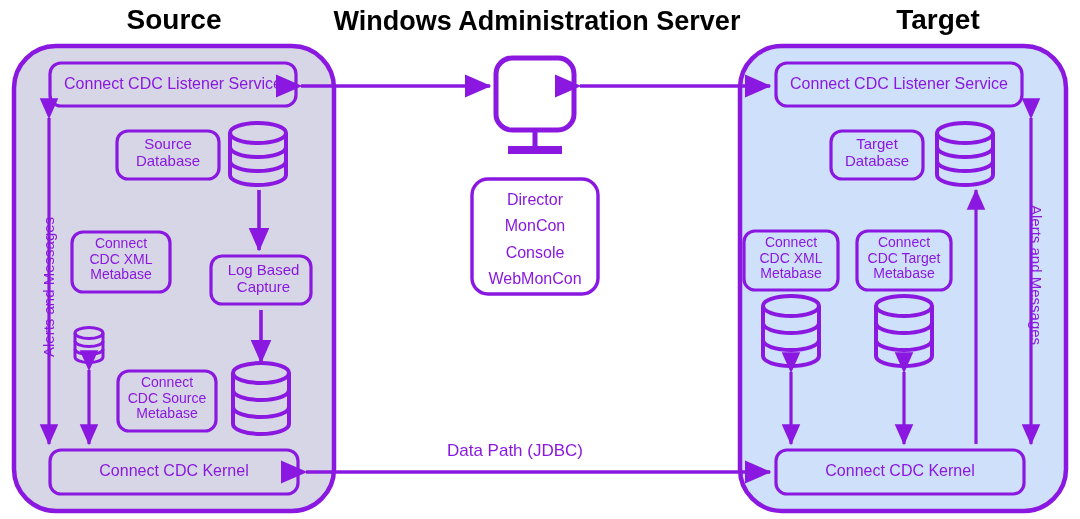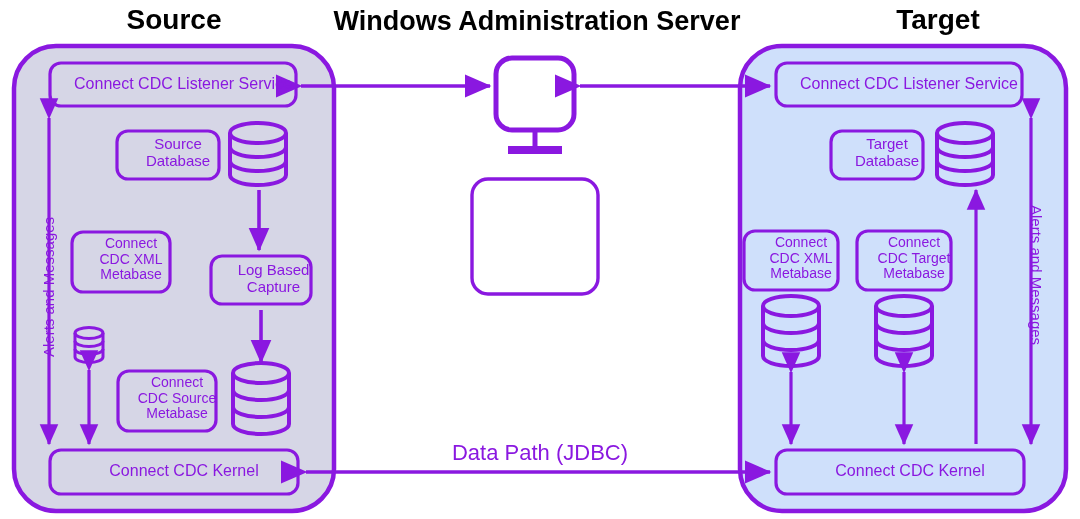--- a/index.html
+++ b/index.html
@@ -23,21 +23,20 @@
     height: 519px;
   }
   .lbl {
     position: absolute;
     color: #8a18e0;
     font-family: "Liberation Sans", sans-serif;
     text-align: center;
     line-height: 1.12;
     white-space: pre-line;
     pointer-events: none;
-    margin-left: 10px;
   }
   .hdr {
     position: absolute;
     color: #000000;
     font-weight: bold;
     font-family: "Liberation Sans", sans-serif;
     text-align: center;
     white-space: nowrap;
   }
   .vert-lbl {
@@ -217,28 +216,32 @@
 CDC XML
 Metabase</div>
   <div class="lbl" style="left:211px; top:262px; width:105px; font-size:15px;">Log Based
 Capture</div>
   <div class="lbl" style="left:116px; top:375px; width:102px; font-size:14px;">Connect
 CDC Source
 Metabase</div>
   <div class="lbl" style="left:50px; top:462px; width:248px; font-size:16px;">Connect CDC Kernel</div>
   <div class="vert-lbl rot-left" style="left:40px; top:357px;">Alerts and Messages</div>
 
+  <div class="lbl" style="left:472px; top:187px; width:126px; font-size:16px; line-height:1.65;">Director
+MonCon
+Console
+WebMonCon</div>
 
   <div class="lbl" style="left:776px; top:75px; width:246px; font-size:16px;">Connect CDC Listener Service</div>
   <div class="lbl" style="left:831px; top:136px; width:92px; font-size:15px;">Target
 Database</div>
   <div class="lbl" style="left:742px; top:235px; width:98px; font-size:14px;">Connect
 CDC XML
 Metabase</div>
   <div class="lbl" style="left:855px; top:235px; width:98px; font-size:14px;">Connect
 CDC Target
 Metabase</div>
   <div class="lbl" style="left:776px; top:462px; width:248px; font-size:16px;">Connect CDC Kernel</div>
   <div class="vert-lbl rot-right" style="left:1045px; top:205px;">Alerts and Messages</div>
 
-  <div class="lbl" style="left:400px; top:441px; width:260px; font-size:22px;">Data Path (JDBC)</div>
+  <div class="lbl" style="left:385px; top:441px; width:260px; font-size:17px;">Data Path (JDBC)</div>
 
 </div>
 
 </body></html>

